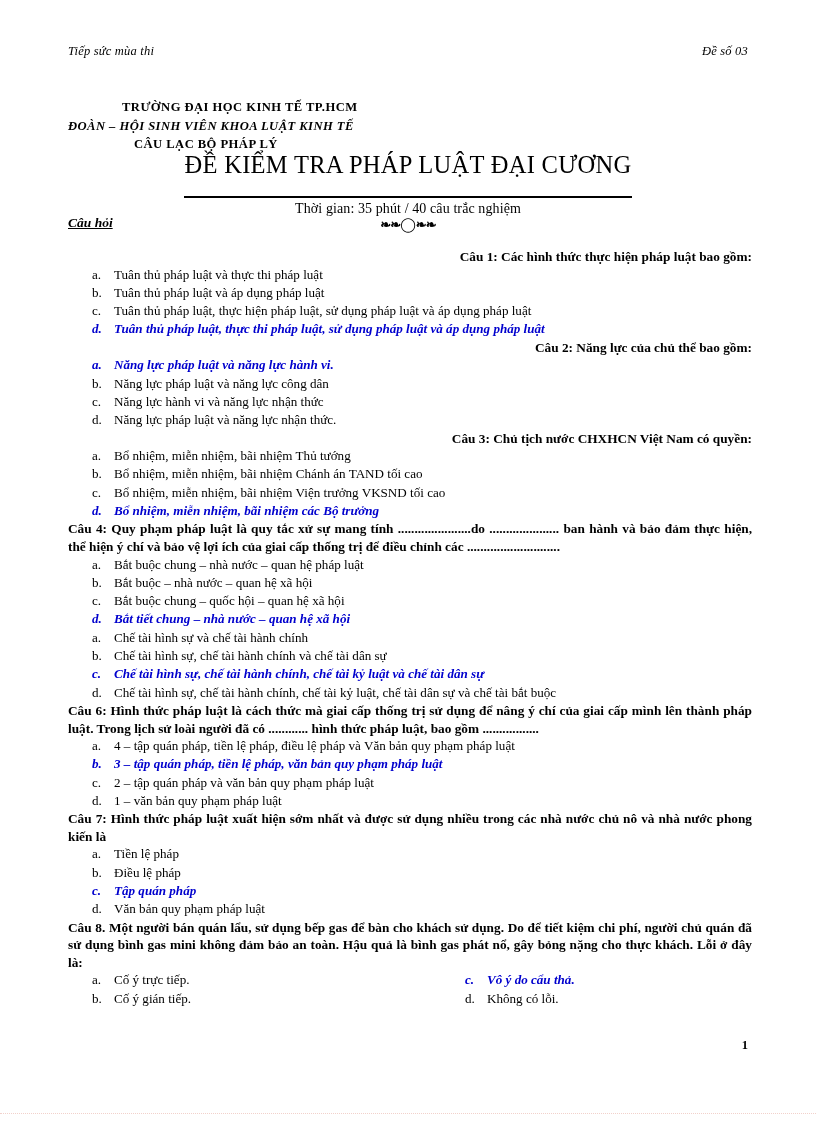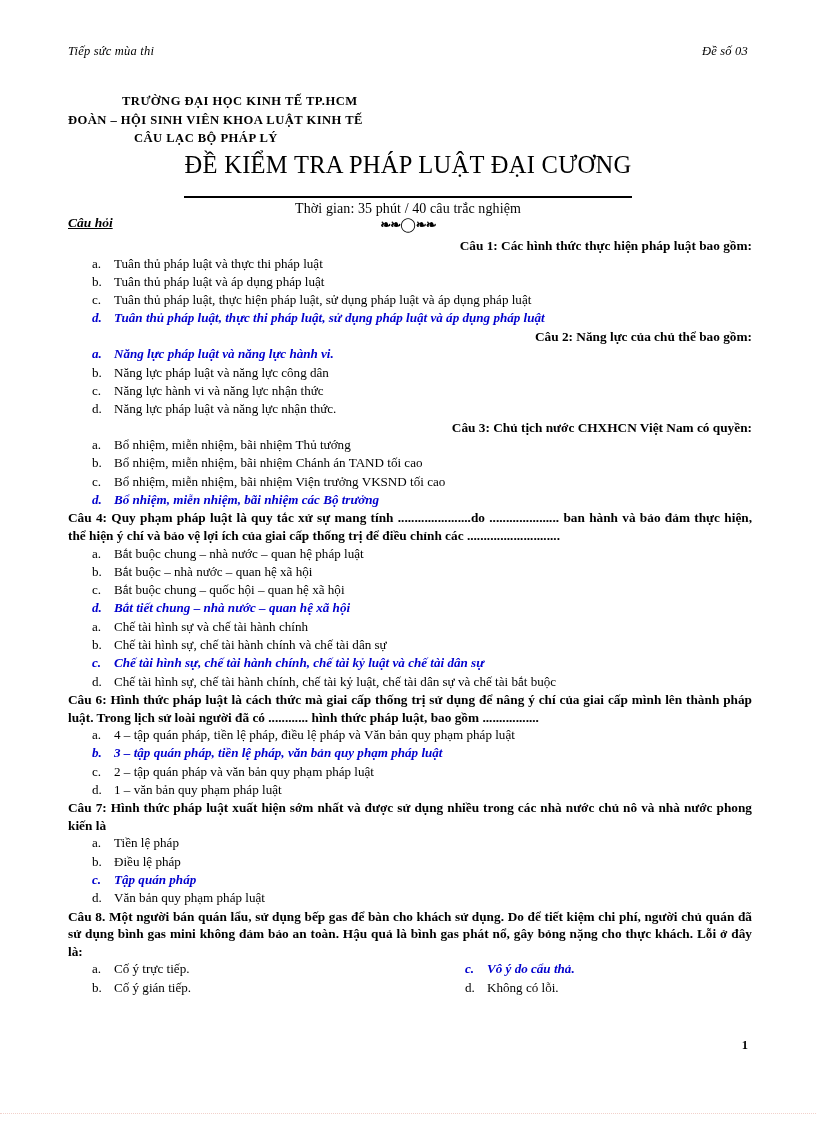--- a/index.html
+++ b/index.html
@@ -34,30 +34,30 @@
     font-style: italic;
     font-size: 12.5px;
     letter-spacing: .2px;
   }
   .run-head .rh-left { font-family: "Liberation Serif", serif; }
   .run-head .rh-right { font-family: "Liberation Serif", serif; }
 
   
   .inst {
     position: absolute;
-    top: 92px;
+    top: 98px;
     left: 68px;
     width: 420px;
     font-weight: bold;
     font-size: 12.6px;
     line-height: 18.5px;
     letter-spacing: .45px;
   }
   .inst .l1 { padding-left: 54px; }
-  .inst .l2 { padding-left: 0px; }
+  .inst .l2 { padding-left: 0px; font-style: italic; }
   .inst .l3 { padding-left: 66px; }
 
   
   .title-wrap {
     position: absolute;
     top: 150px;
     left: 0;
     width: 816px;
     text-align: center;
   }
@@ -91,21 +91,21 @@
     top: 214px;
     left: 68px;
     width: 684px;
   }
   .cauhoi-head {
     font-weight: bold;
     font-style: italic;
     font-size: 13.5px;
     text-decoration: underline;
     line-height: 17px;
-    margin-bottom: 6px;
+    margin-bottom: 17px;
   }
   .q {
     font-size: 13.3px;
     line-height: 17.6px;
   }
   .q-stem {
     font-weight: bold;
     text-align: justify;
     margin: 0;
   }

